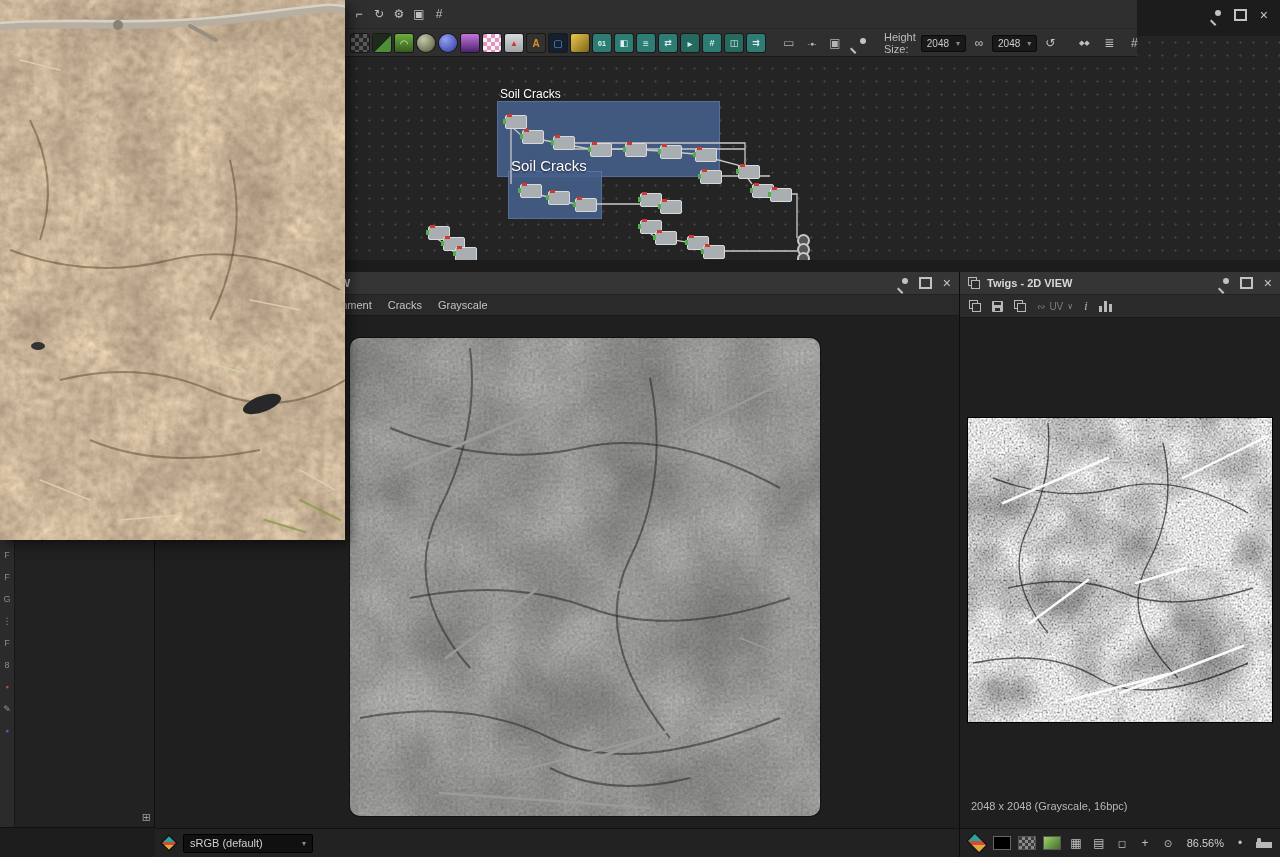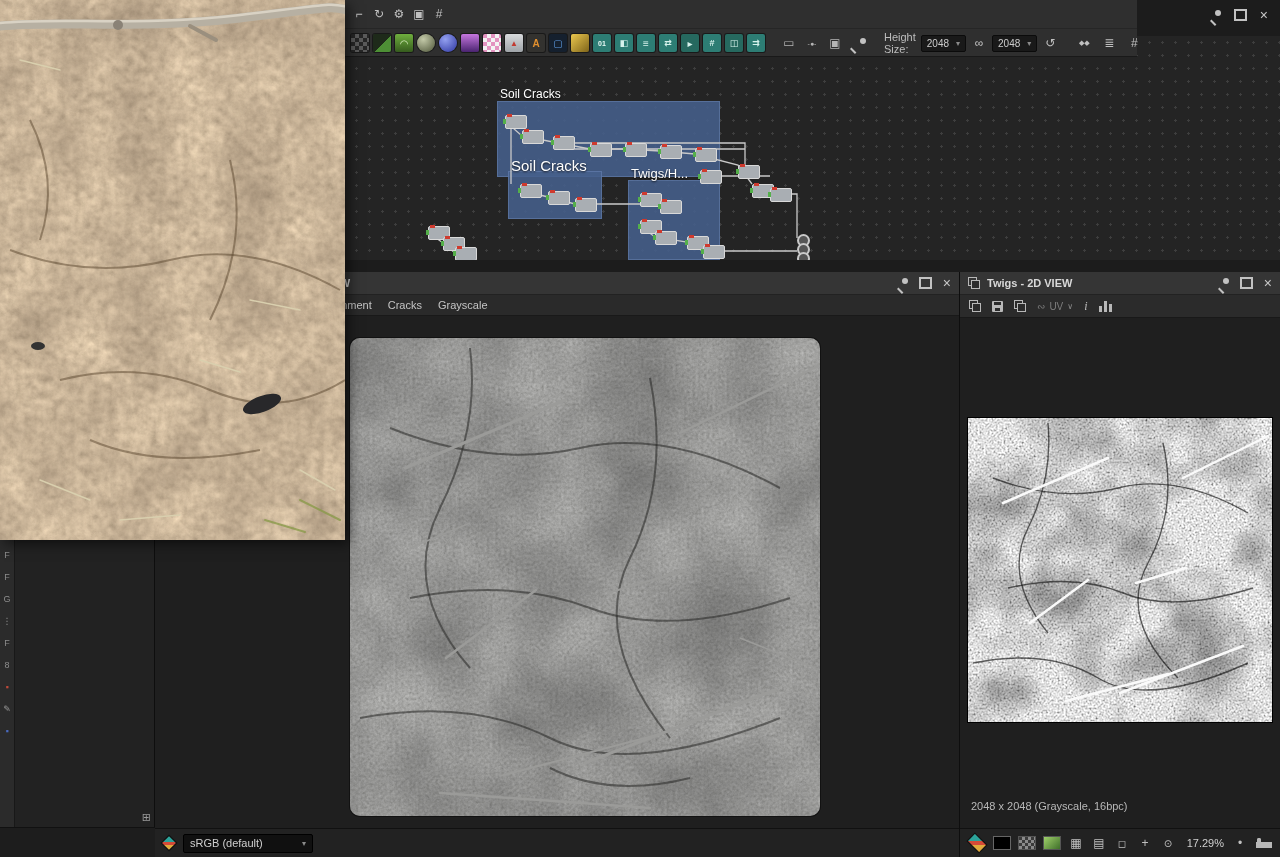--- a/index.html
+++ b/index.html
@@ -105,23 +105,20 @@
           <polyline points="485,190 500,201 532,206 548,215 642,215" fill="none" stroke="#c9c9c9" stroke-width="1.3"></polyline>
           <polyline points="273,196 288,207 300,217" fill="none" stroke="#c9c9c9" stroke-width="1.3"></polyline>
           <polyline points="540,118 583,129 597,148" fill="none" stroke="#c9c9c9" stroke-width="1.3"></polyline>
           <polyline points="356,91 356,148" fill="none" stroke="#c9c9c9" stroke-width="1.3"></polyline>
         </svg>
     <div class="gframe" style="left: 342px; top: 65px; width: 221px; height: 74px;">
           <div class="gframe-label" style="font-size: 12px;">Soil Cracks</div>
         </div>
         <div class="gframe" style="left: 353px; top: 135px; width: 92px; height: 46px;">
           <div class="gframe-label" style="font-size: 15px;">Soil Cracks</div>
-        </div>
-        <div class="gframe" style="left: 473px; top: 144px; width: 90px; height: 78px;">
-          <div class="gframe-label" style="font-size: 13px;">Twigs/H...</div>
         </div>
         <div class="gnode" style="left: 350px; top: 79px;"></div>
         <div class="gnode" style="left: 367px; top: 94px;"></div>
         <div class="gnode" style="left: 398px; top: 100px;"></div>
         <div class="gnode" style="left: 435px; top: 107px;"></div>
         <div class="gnode" style="left: 470px; top: 107px;"></div>
         <div class="gnode" style="left: 505px; top: 109px;"></div>
         <div class="gnode" style="left: 540px; top: 112px;"></div>
         <div class="gnode" style="left: 545px; top: 134px;"></div>
         <div class="gnode" style="left: 583px; top: 129px;"></div>
@@ -324,21 +321,21 @@
           <div class="tbtn layers-ic"></div>
           <div class="tbtn sw-black"></div>
           <div class="tbtn sw-checker"></div>
           <div class="tbtn sw-thumb"></div>
           <div class="tbtn">▦</div>
           <div class="tbtn">▤</div>
           <div class="tbtn" style="font-size: 10px;">◻</div>
           <div class="tbtn">+</div>
           <div class="tbtn" style="font-size: 10px;">⊙</div>
         </div>
-      <span class="zoomval">17.29%</span>
+      <span class="zoomval">86.56%</span>
       <div id="hbao-bottom-right" style="display:flex;gap:8px;align-items:center">
           <div class="tbtn">•</div>
           <div class="tbtn lock-ic"></div>
         </div>
     </div>
   </div>
 
   <div class="leftpanel">
     <div id="left-strip">
         <div class="stripg">F</div>

